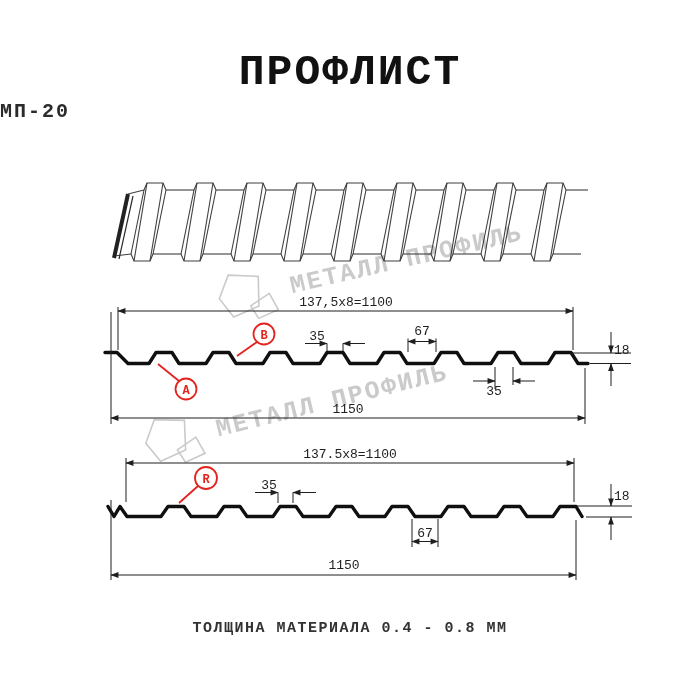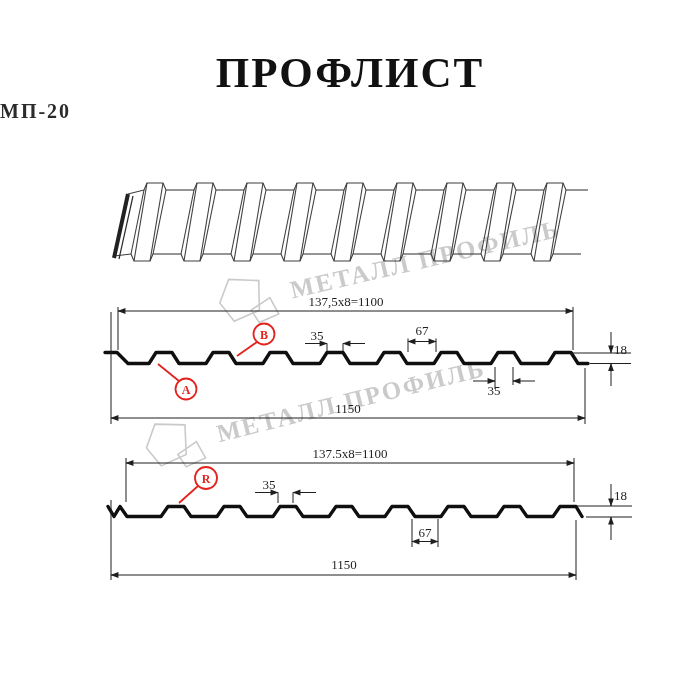--- a/index.html
+++ b/index.html
@@ -1,17 +1,17 @@
 <!DOCTYPE html>
 <html><head>
 <meta charset="utf-8">
 <style>
   html,body{margin:0;padding:0;background:#fff;}
   #stage{position:relative;width:700px;height:700px;background:#fff;overflow:hidden;
-         font-family:Liberation Serif, serif;}
+         font-family:Liberation Mono, monospace;}
   .title{position:absolute;left:0;top:48px;width:700px;text-align:center;
          font-size:43px;font-weight:bold;letter-spacing:2px;color:#111;z-index:3;}
   .subtitle{position:absolute;left:0;top:100px;width:700px;text-align:left;
          font-size:20px;font-weight:bold;letter-spacing:2px;color:#2b2b2b;z-index:3;}
   .caption{position:absolute;left:0;top:620px;width:700px;text-align:center;
          font-size:15px;font-weight:600;letter-spacing:1.5px;color:#333;z-index:3;}
   .wm{position:absolute;display:flex;align-items:flex-start;gap:14px;z-index:1;
       color:#bdbdbd;opacity:.8;pointer-events:none;}
   .wm .wm-text{font-size:25px;font-weight:bold;letter-spacing:2px;white-space:nowrap;
       transform:translateY(14px);}
@@ -192,13 +192,14 @@
       </g>
 
       <g>
         <line class="red" stroke-width="1.5" x1="198" y1="486" x2="179" y2="503"></line>
         <circle class="red" cx="206" cy="478" r="11"></circle>
         <text class="red-letter" x="206" y="483" font-size="13">R</text>
       </g>
     </g>
   </svg>
 
+  <div class="caption">ТОЛЩИНА МАТЕРИАЛА 0.4 - 0.8 ММ</div>
 </div>
 
 </body></html>

